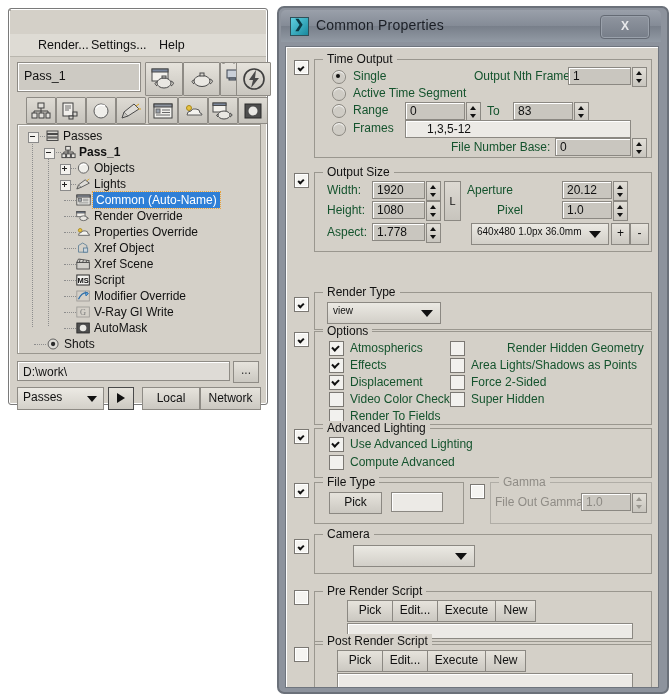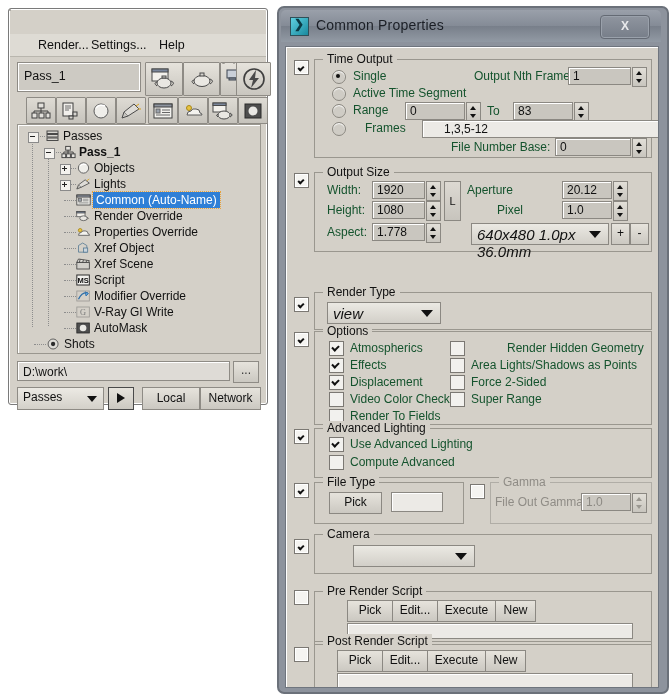--- a/index.html
+++ b/index.html
@@ -98,21 +98,21 @@
     border:1px solid #8b8882;cursor:pointer;}
   .spin:before{content:"";position:absolute;left:3px;top:3px;width:0;height:0;border-left:3px solid transparent;border-right:3px solid transparent;border-bottom:4px solid #111;}
   .spin:after{content:"";position:absolute;left:3px;bottom:3px;width:0;height:0;border-left:3px solid transparent;border-right:3px solid transparent;border-top:4px solid #111;}
   .spin.dim:before{border-bottom-color:#9a9790;}
   .spin.dim:after{border-top-color:#9a9790;}
 
   .btn{position:absolute;height:20px;background:linear-gradient(to bottom,#e6e3dc,#cbc8c1);
     border:1px solid #8b8882;text-align:center;font-size:12px;line-height:19px;color:#111;cursor:pointer;}
   .sel2{position:absolute;height:20px;background:linear-gradient(to bottom,#ebe9e3,#d2cfc8);
     border:1px solid #8b8882;cursor:pointer;}
-  .sel2 .sval{position:absolute;left:5px;top:2px;font-size:15px;color:#111;font-style:italic;}
+  .sel2 .sval{position:absolute;left:5px;top:2px;font-size:10px;color:#111;}
   .sel2 .sarr{position:absolute;right:7px;top:7px;width:0;height:0;border-left:6px solid transparent;border-right:6px solid transparent;border-top:7px solid #111;}
   .linkL{position:absolute;background:linear-gradient(to bottom,#ddd9d2,#c7c4bd);border:1px solid #8b8882;
      text-align:center;font-size:11px;color:#111;}
 </style>
 </head>
 <body>
 
 <div class="lpm-window">
 
 
@@ -404,33 +404,33 @@
       <div class="radio on" style="left:17px;top:10px;"></div>
       <div class="lbl" style="left:38px;top:9px;">Single</div>
 
       <div class="radio" style="left:17px;top:27px;"></div>
       <div class="lbl" style="left:38px;top:26px;">Active Time Segment</div>
 
       <div class="radio" style="left:17px;top:44px;"></div>
       <div class="lbl" style="left:38px;top:43px;">Range</div>
 
       <div class="radio" style="left:17px;top:62px;"></div>
-      <div class="lbl" style="left:50px;top:61px;">Frames</div>
+      <div class="lbl" style="left:38px;top:61px;">Frames</div>
 
       <div class="lbl" style="left:159px;top:9px;">Output Nth Frame</div>
       <div class="fld" style="left:253px;top:7px;width:63px;">1</div>
       <div class="spin" style="left:317px;top:7px;"></div>
 
       <div class="fld" style="left:90px;top:42px;width:60px;">0</div>
       <div class="spin" style="left:151px;top:42px;"></div>
       <div class="lbl" style="left:172px;top:44px;">To</div>
       <div class="fld" style="left:198px;top:42px;width:60px;">83</div>
       <div class="spin" style="left:259px;top:42px;"></div>
 
-      <div class="fld white" style="left:107px;top:60px;width:246px;padding-left:21px;">1,3,5-12</div>
+      <div class="fld white" style="left:90px;top:60px;width:226px;padding-left:21px;">1,3,5-12</div>
 
       <div class="lbl" style="left:136px;top:80px;">File Number Base:</div>
       <div class="fld" style="left:240px;top:78px;width:76px;">0</div>
       <div class="spin" style="left:317px;top:78px;"></div>
     </div>
 
     <div class="gcheck on" style="left:8px;top:126px;"></div>
     <div class="grp" style="left:28px;top:125px;width:336px;height:78px;">
       <div class="glab">Output Size</div>
 
@@ -495,21 +495,21 @@
       <div class="cb" style="left:135px;top:9px;"></div>
       <div class="lbl" style="left:156px;top:9px;margin-left:36px;">Render Hidden Geometry</div>
 
       <div class="cb" style="left:135px;top:26px;"></div>
       <div class="lbl" style="left:156px;top:26px;">Area Lights/Shadows as Points</div>
 
       <div class="cb" style="left:135px;top:43px;"></div>
       <div class="lbl" style="left:156px;top:43px;">Force 2-Sided</div>
 
       <div class="cb" style="left:135px;top:60px;"></div>
-      <div class="lbl" style="left:156px;top:60px;">Super Range</div>
+      <div class="lbl" style="left:156px;top:60px;">Super Hidden</div>
     </div>
 
     <div class="gcheck on" style="left:8px;top:382px;"></div>
     <div class="grp" style="left:28px;top:381px;width:336px;height:48px;">
       <div class="glab">Advanced Lighting</div>
       <div class="cb on" style="left:14px;top:8px;"></div>
       <div class="lbl" style="left:35px;top:8px;">Use Advanced Lighting</div>
       <div class="cb" style="left:14px;top:26px;"></div>
       <div class="lbl" style="left:35px;top:26px;">Compute Advanced</div>
     </div>

